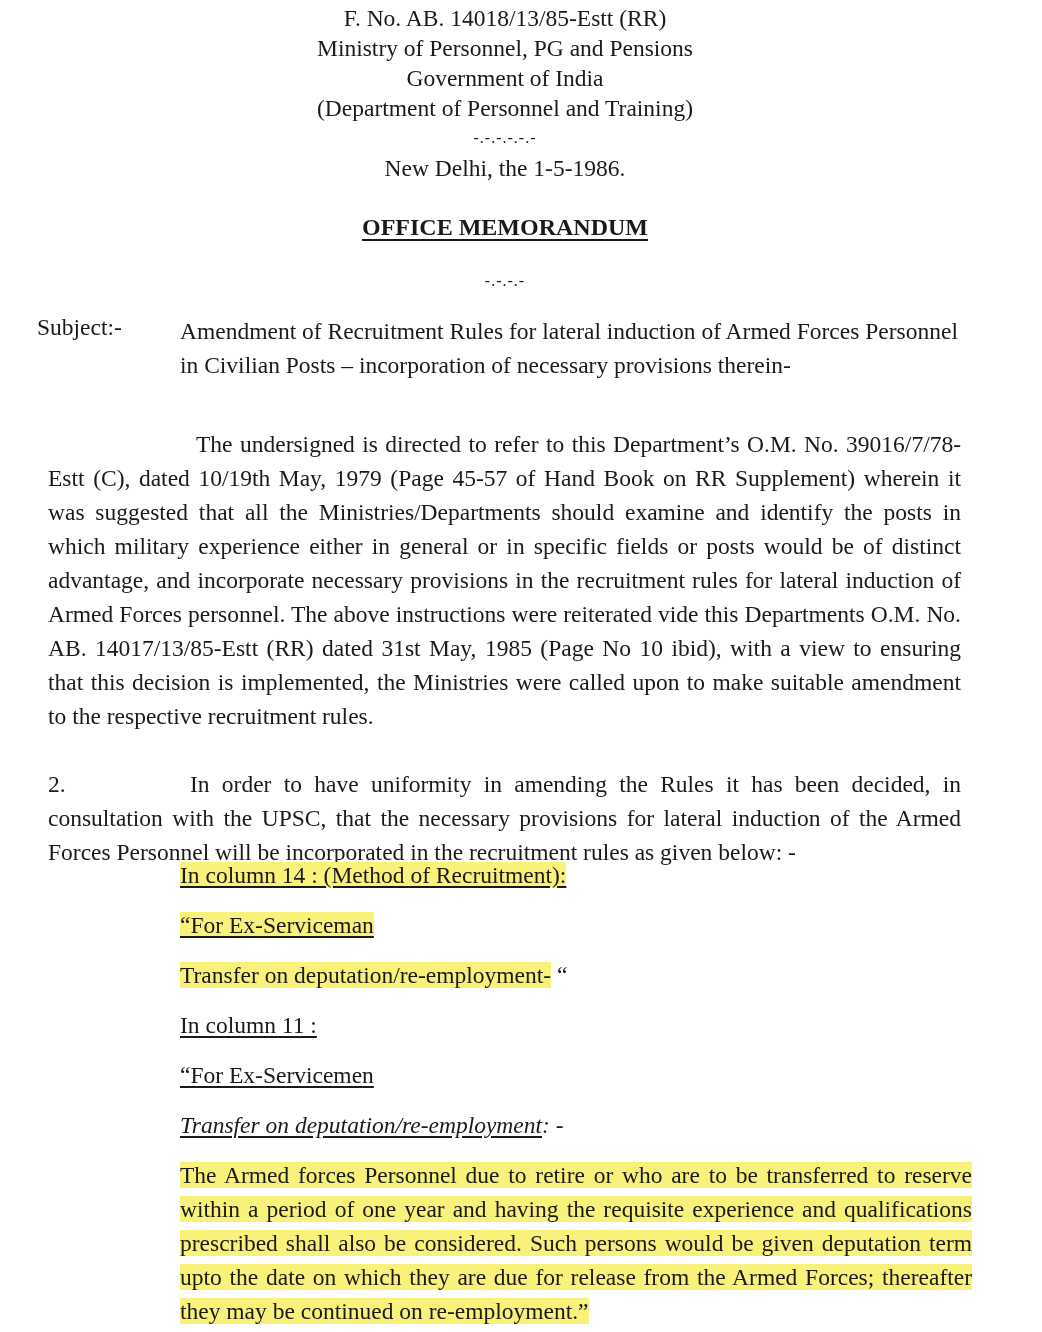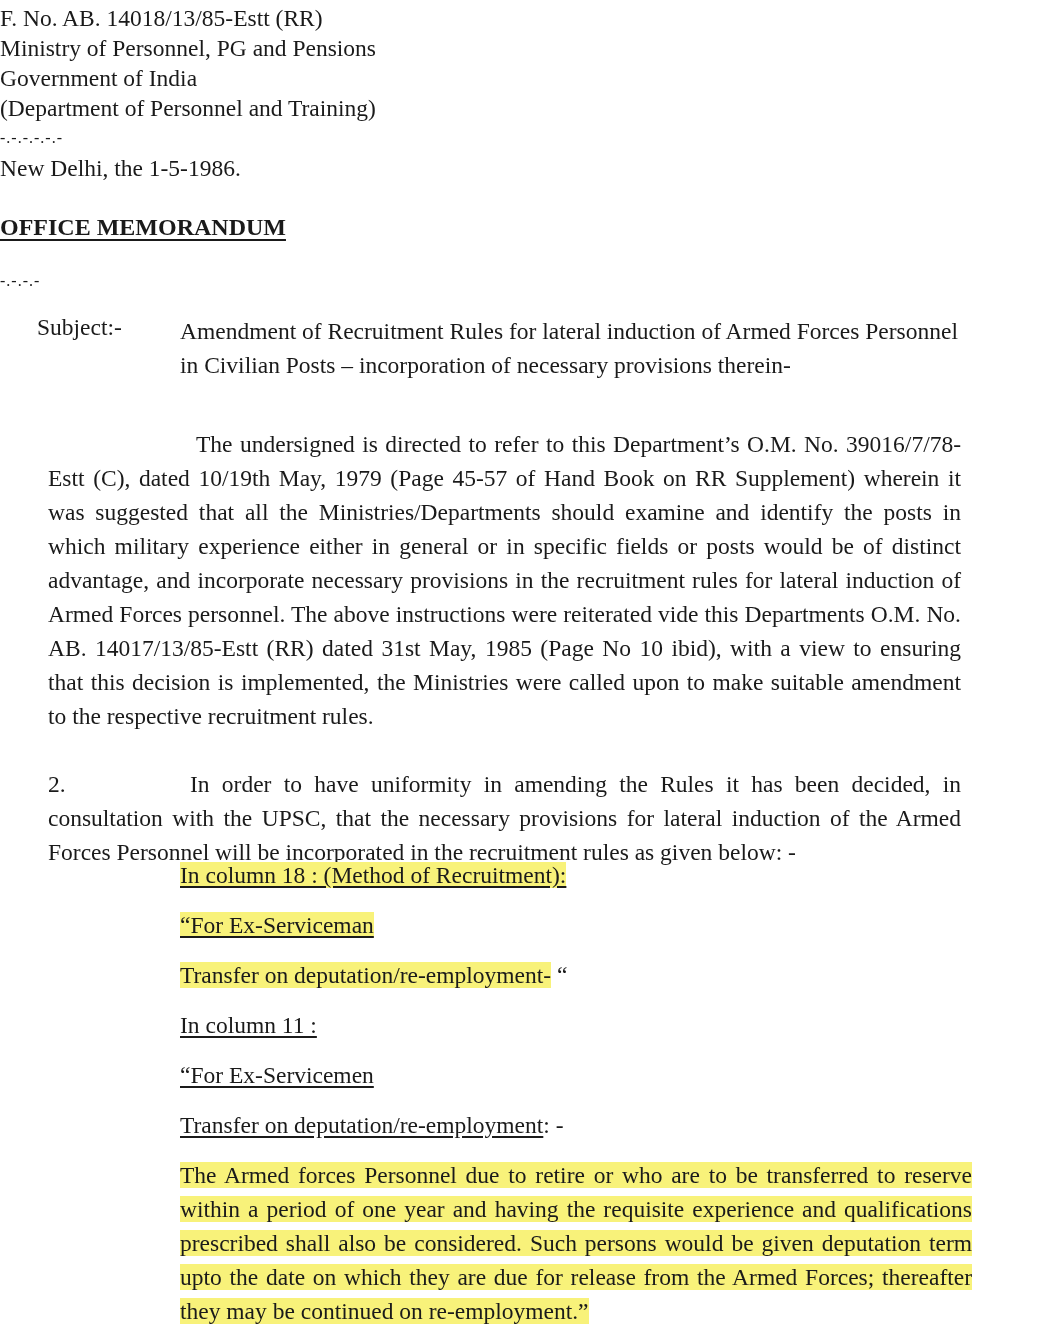--- a/index.html
+++ b/index.html
@@ -1,21 +1,21 @@
 <!DOCTYPE html>
 <html><head>
 <meta charset="utf-8">
 <style>
   html, body { margin: 0; padding: 0; background: #ffffff; }
   body {
     width: 1042px; height: 1332px; overflow: hidden; position: relative;
     font-family: "Liberation Serif", "DejaVu Serif", serif;
     color: #1a1a1a; font-size: 23.5px;
   }
-  .center { position: absolute; left: 0; width: 1010px; text-align: left; }
+  .center { position: absolute; left: 0; width: 1010px; text-align: center; }
   .hdr { line-height: 30px; }
   .title { font-weight: bold; text-decoration: underline; text-decoration-thickness: 2px; text-underline-offset: 4px; font-size: 24px; }
   .sep { font-size: 16px; letter-spacing: 1px; }
   .subj-label { position: absolute; left: 37px; top: 314px; }
   .subj-text { position: absolute; left: 180px; top: 314px; width: 800px; line-height: 34px; }
   .para { position: absolute; left: 37px; width: 935px; line-height: 34px; text-align: justify; text-align-last: left; }
   .para p { margin: 11px; }
   .indent { text-indent: 148px; }
   .num { display: inline-block; width: 142px; text-indent: 0; }
   .item { position: absolute; left: 180px; line-height: 30px; }
@@ -48,35 +48,35 @@
 
   <div class="para" style="top:416px;">
     <p class="indent">The undersigned is directed to refer to this Department’s O.M. No. 39016/7/78-Estt (C), dated 10/19th May, 1979 (Page 45-57 of Hand Book on RR Supplement) wherein it was suggested that all the Ministries/Departments should examine and identify the posts in which military experience either in general or in specific fields or posts would be of distinct advantage, and incorporate necessary provisions in the recruitment rules for lateral induction of Armed Forces personnel. The above instructions were reiterated vide this Departments O.M. No. AB. 14017/13/85-Estt (RR) dated 31st May, 1985 (Page No 10 ibid), with a view to ensuring that this decision is implemented, the Ministries were called upon to make suitable amendment to the respective recruitment rules.</p>
   </div>
 
   <div class="para" style="top:756px;">
     <p><span class="num">2.</span><span>In order to have uniformity in amending the Rules it has been decided, in consultation with the UPSC, that the necessary provisions for lateral induction of the Armed Forces Personnel will be incorporated in the recruitment rules as given below: -</span></p>
   </div>
 
   <div class="item" style="top:860px;">
-    <span class="u hl">In column 18 : (Method of Recruitment):</span>
+    <span class="u hl">In column 14 : (Method of Recruitment):</span>
   </div>
   <div class="item" style="top:910px;">
     <span class="u hl">“For Ex-Serviceman</span>
   </div>
   <div class="item" style="top:960px;">
     <span class="hl">Transfer on deputation/re-employment-</span><span> “</span>
   </div>
   <div class="item" style="top:1010px;">
     <span class="u">In column 11 :</span>
   </div>
   <div class="item" style="top:1060px;">
     <span class="u">“For Ex-Servicemen</span>
   </div>
-  <div class="item" style="top:1110px;">
+  <div class="item" style="top:1110px;font-style:italic;">
     <span class="u">Transfer on deputation/re-employment</span><span>: -</span>
   </div>
 
   <div class="block" style="top:1158px;">
     <span class="hl">The Armed forces Personnel due to retire or who are to be transferred to reserve within a period of one year and having the requisite experience and qualifications prescribed shall also be considered. Such persons would be given deputation term upto the date on which they are due for release from the Armed Forces; thereafter they may be continued on re-employment.”</span>
   </div>
 
 </div>
 
 </body></html>

